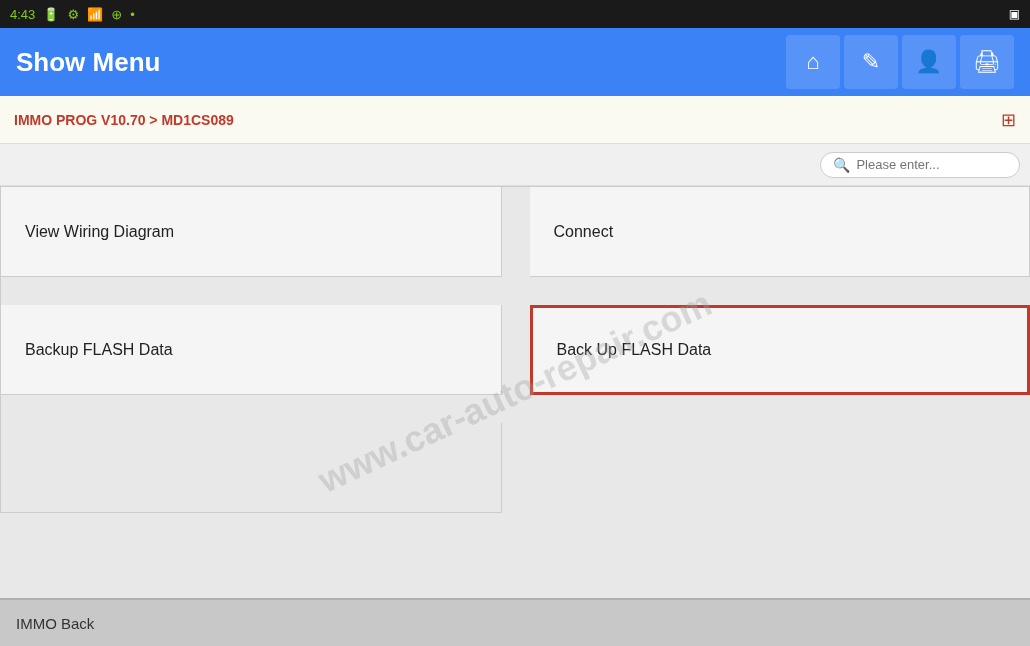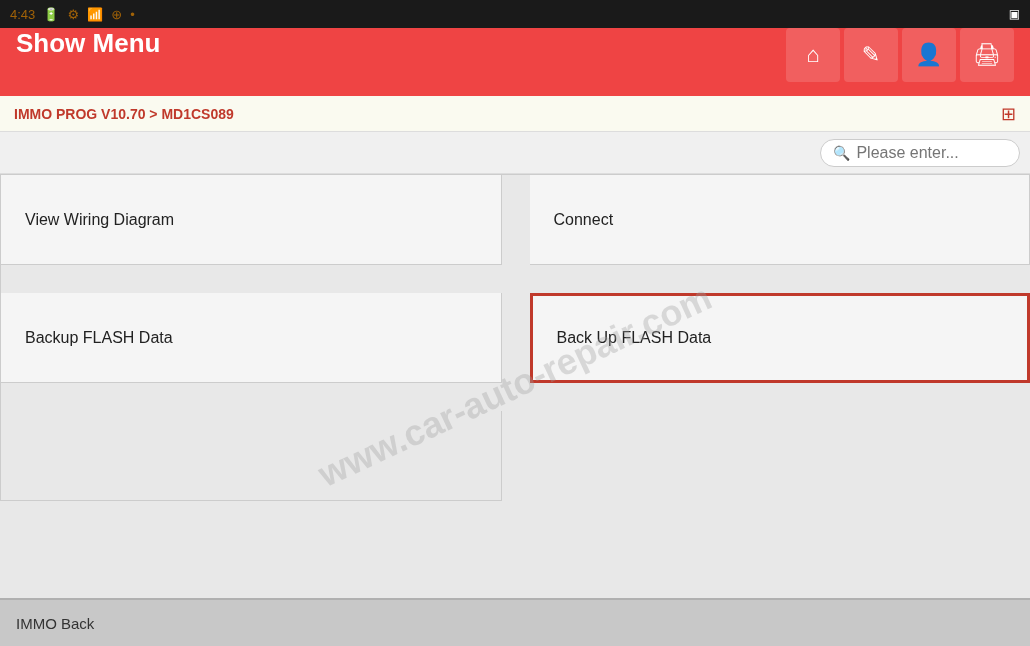--- a/index.html
+++ b/index.html
@@ -15,40 +15,40 @@
     
     .status-bar {
       background: #1a1a1a;
       height: 28px;
       display: flex;
       align-items: center;
       padding: 0 10px;
       justify-content: space-between;
     }
     .status-bar-left {
-      color: #a16207;
+      color: #84cc16;
       font-size: 13px;
       display: flex;
       align-items: center;
       gap: 8px;
     }
     .status-bar-right {
       color: #fff;
       font-size: 12px;
       display: flex;
       align-items: center;
       gap: 6px;
     }
 
     
     .header {
-      background: #ef4444;
+      background: #3b82f6;
       height: 68px;
       display: flex;
-      align-items: flex-start;
+      align-items: center;
       padding: 0 16px;
       justify-content: space-between;
       gap: 40px;
     }
     .header-title {
       color: #fff;
       font-size: 26px;
       font-weight: bold;
     }
     .header-icons {
@@ -65,21 +65,21 @@
       font-size: 22px;
       cursor: pointer;
       display: flex;
       align-items: center;
       justify-content: center;
     }
 
     
     .breadcrumb-bar {
       background: #fafaf0;
-      height: 36px;
+      height: 48px;
       display: flex;
       align-items: center;
       padding: 0 14px;
       border-bottom: 1px solid #ddd;
       justify-content: space-between;
     }
     .breadcrumb-text {
       color: #c0392b;
       font-size: 14px;
       font-weight: 600;
@@ -110,21 +110,21 @@
       width: 200px;
     }
     .search-icon-span {
       color: #888;
       margin-right: 6px;
       font-size: 14px;
     }
     .search-input {
       border: none;
       outline: none;
-      font-size: 16px;
+      font-size: 13px;
       color: #aaa;
       background: transparent;
       width: 150px;
     }
 
     .menu-grid {
       display: grid;
       grid-template-columns: 1fr 1fr;
       gap: 0;
       border-top: 1px solid #ccc;

